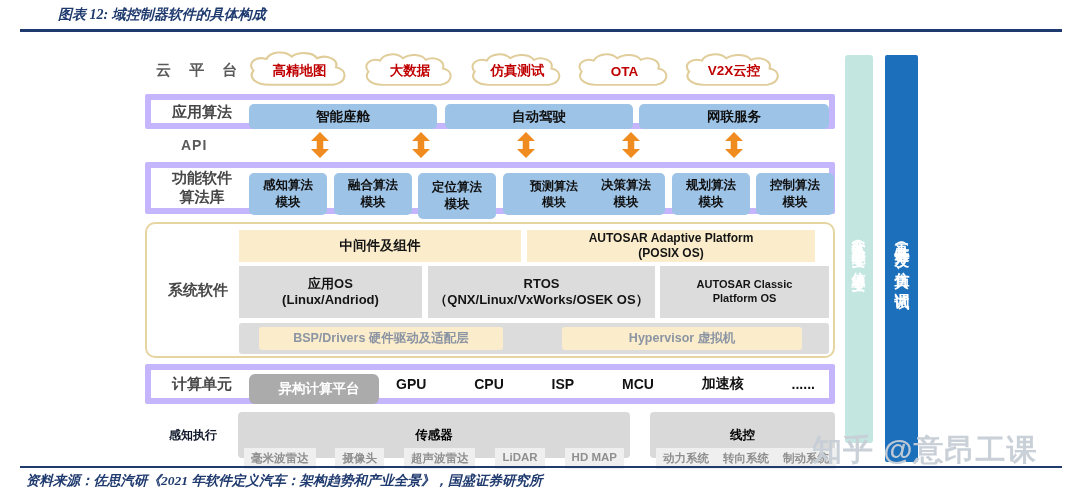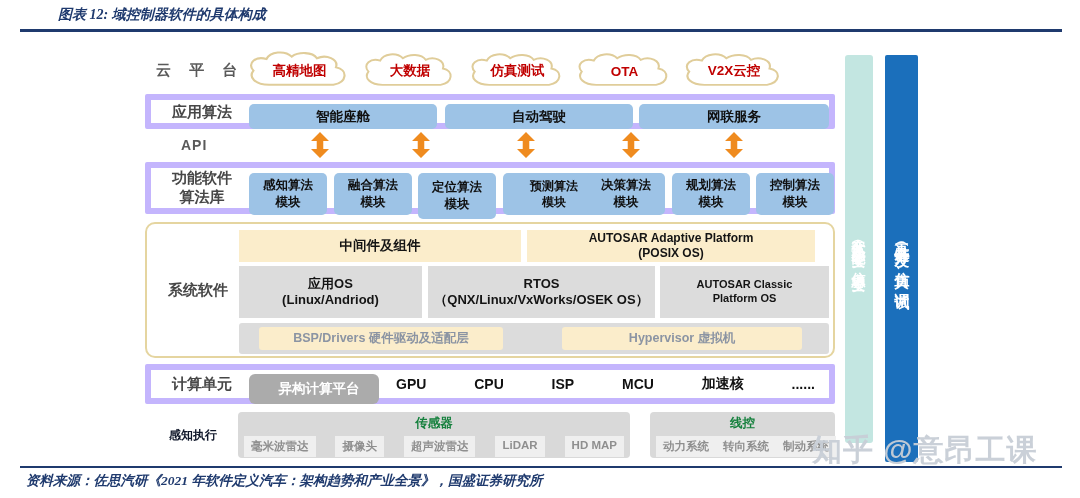--- a/index.html
+++ b/index.html
@@ -55,22 +55,22 @@
   .chip-gray { position:absolute; left:98px; top:4px; width:130px; height:30px; background:#ABABAB;
     border-radius:6px; color:#fff; font-weight:bold; font-size:13.5px; display:flex;
     align-items:center; justify-content:center;padding-left:10px; }
   .compute-items { position:absolute; left:245px; right:14px; top:0; bottom:0; display:flex;
     align-items:center; justify-content:space-between; font-weight:bold; font-size:14px; color:#111; }
 
   
   .percep-label { position:absolute; left:149px; top:427px; width:88px; text-align:center;
     font-size:12px; font-weight:bold; color:#0f172a; }
   .sense-band { position:absolute; top:412px; height:46px; background:#D9D9D9; border-radius:4px; }
-  .sense-band .band-title { text-align:center; font-size:12.5px; font-weight:bold; color:#15803d;
-    padding-top:3px; }
+  .sense-band .band-title { text-align:center; font-size:12.5px; font-weight:bold; color:#000000;
+    padding-top:15px; }
   .sense-band .band-items { display:flex; justify-content:space-between; padding:4px 6px 0 6px; }
   .sense-band .band-items span { background:#EFEFEF; color:#8F8F8F; font-weight:bold;
     font-size:11.5px; padding:3px 7px; border-radius:0; white-space:nowrap; }
 
   
   .vbar { position:absolute; display:flex; align-items:center; justify-content:center; }
   .vtext { writing-mode:vertical-rl; color:#fff; font-weight:bold; letter-spacing:2px; }
   .bar-security { left:845px; top:55px; width:28px; height:388px; background:#C3E6E1; border-radius:3px; }
   .bar-security .vtext { font-size:14px; }
   .bar-toolchain { left:885px; top:55px; width:33px; height:407px; background:#1B6FBB; border-radius:2px; }

